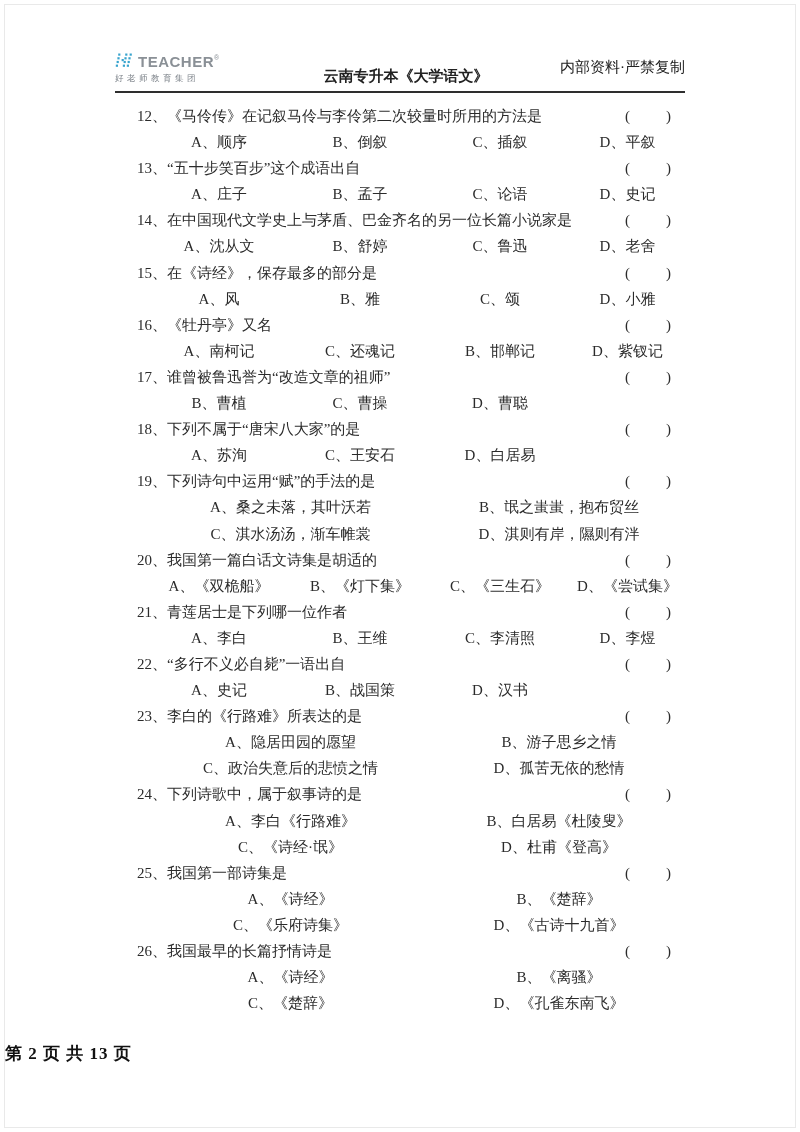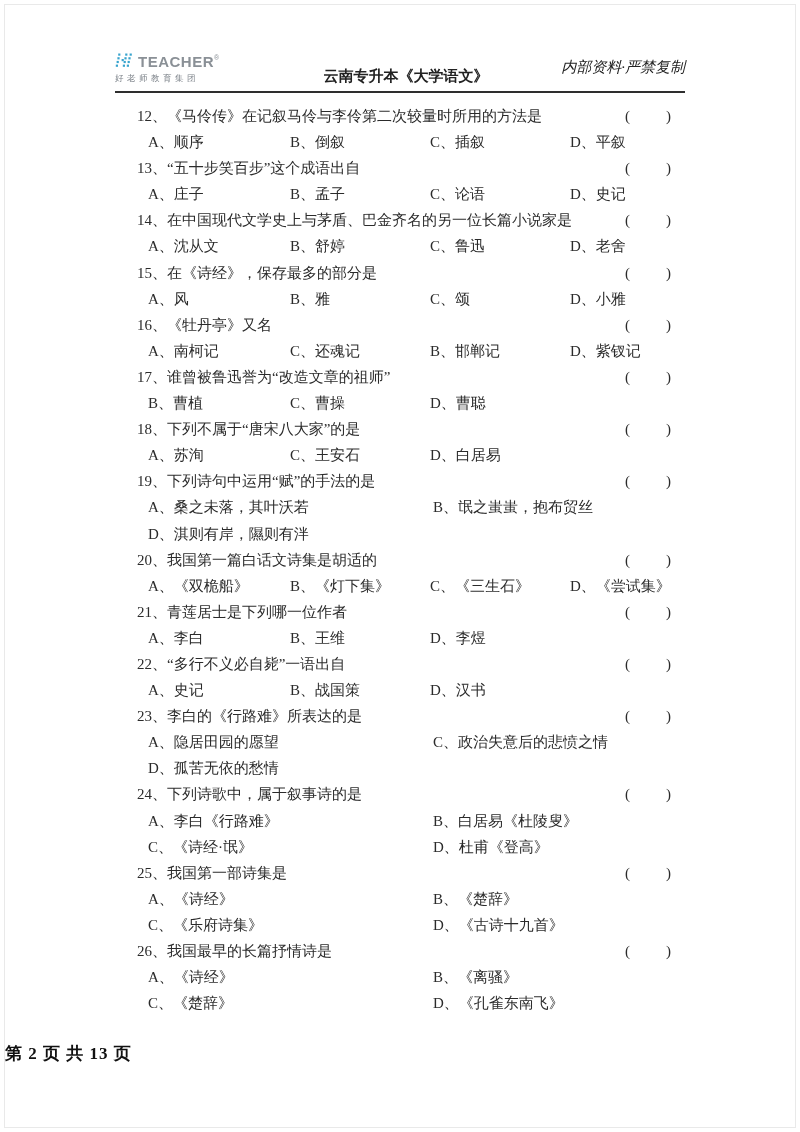--- a/index.html
+++ b/index.html
@@ -43,38 +43,38 @@
   .logo-sub {
     font-family: "Liberation Sans", "DejaVu Sans", sans-serif;
     font-size: 8.5px; color: #7d838a; letter-spacing: 3.5px;
     margin-top: 3px; white-space: nowrap;
   }
   .header-title {
     position: absolute; left: 12px; right: 0; bottom: 5px;
     text-align: center; font-size: 15px; color: #222; font-weight: 700;
     pointer-events: none;
   }
-  .header-notice { font-size: 15px; color: #222; padding-bottom: 1px; white-space: nowrap; font-style: italic; }
+  .header-notice { font-size: 15px; color: #222; padding-bottom: 1px; white-space: nowrap; }
   
   .content { margin: 10px 110px 0 115px; position: relative; }
   .q-line {
     position: relative;
     line-height: 26.1px; height: 26.1px;
     font-size: 15px; white-space: nowrap; margin-left: 17px;
   }
   .q-blank {
     position: absolute; left: 488px; top: 0;
     letter-spacing: 2px; white-space: pre;
   }
   .options { margin-left: 28px; display: grid; }
   .cols-4 { grid-template-columns: 142px 140px 140px auto; }
   .cols-2 { grid-template-columns: 285px auto; }
   .option {
     line-height: 26.1px; height: 26.1px;
-    font-size: 15px; white-space: nowrap;
+    font-size: 15px; white-space: nowrap; text-align: center;
   }
   
   .footer {
     margin-top: 26px;
     font-size: 17px; font-weight: bold; color: #111;
     letter-spacing: 1px;
   }
 </style>
 </head>
 <body>
@@ -203,20 +203,21 @@
   </section>
 
   <section class="question">
     <div class="q-line">
       <span class="q-num">19、</span><span class="q-text">下列诗句中运用“赋”的手法的是</span>
       <span class="q-blank">(　　)</span>
     </div>
     <div class="options cols-2">
           <span class="option">A、桑之未落，其叶沃若</span>
           <span class="option">B、氓之蚩蚩，抱布贸丝</span>
+          <span class="option">C、淇水汤汤，渐车帷裳</span>
           <span class="option">D、淇则有岸，隰则有泮</span>
         </div>
   </section>
 
   <section class="question">
     <div class="q-line">
       <span class="q-num">20、</span><span class="q-text">我国第一篇白话文诗集是胡适的</span>
       <span class="q-blank">(　　)</span>
     </div>
     <div class="options cols-4">
@@ -228,20 +229,21 @@
   </section>
 
   <section class="question">
     <div class="q-line">
       <span class="q-num">21、</span><span class="q-text">青莲居士是下列哪一位作者</span>
       <span class="q-blank">(　　)</span>
     </div>
     <div class="options cols-4">
           <span class="option">A、李白</span>
           <span class="option">B、王维</span>
+          <span class="option">C、李清照</span>
           <span class="option">D、李煜</span>
         </div>
   </section>
 
   <section class="question">
     <div class="q-line">
       <span class="q-num">22、</span><span class="q-text">“多行不义必自毙”一语出自</span>
       <span class="q-blank">(　　)</span>
     </div>
     <div class="options cols-4">
@@ -251,20 +253,21 @@
         </div>
   </section>
 
   <section class="question">
     <div class="q-line">
       <span class="q-num">23、</span><span class="q-text">李白的《行路难》所表达的是</span>
       <span class="q-blank">(　　)</span>
     </div>
     <div class="options cols-2">
           <span class="option">A、隐居田园的愿望</span>
+          <span class="option">B、游子思乡之情</span>
           <span class="option">C、政治失意后的悲愤之情</span>
           <span class="option">D、孤苦无依的愁情</span>
         </div>
   </section>
 
   <section class="question">
     <div class="q-line">
       <span class="q-num">24、</span><span class="q-text">下列诗歌中，属于叙事诗的是</span>
       <span class="q-blank">(　　)</span>
     </div>

